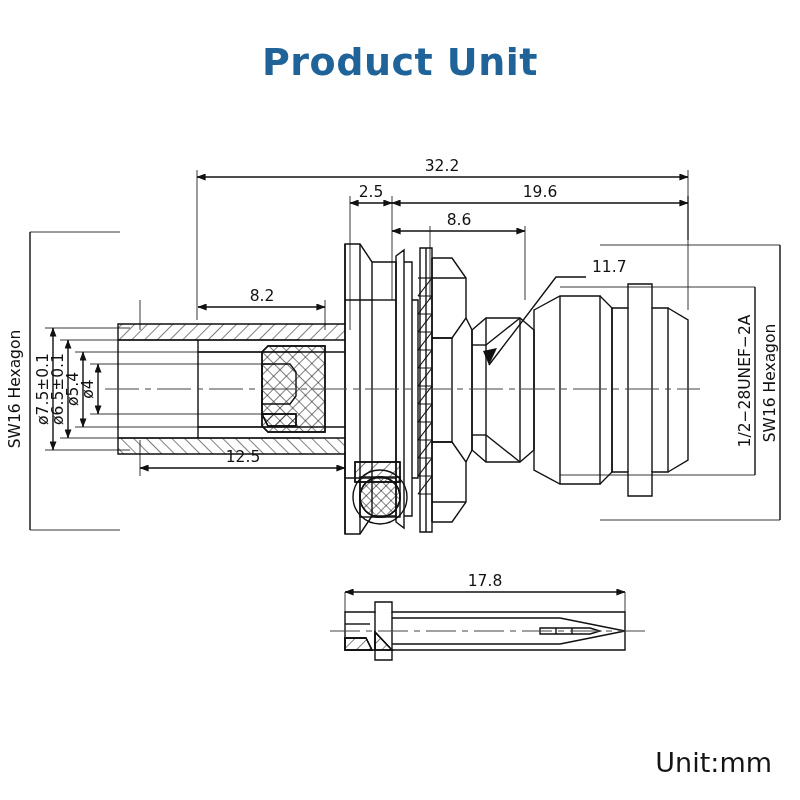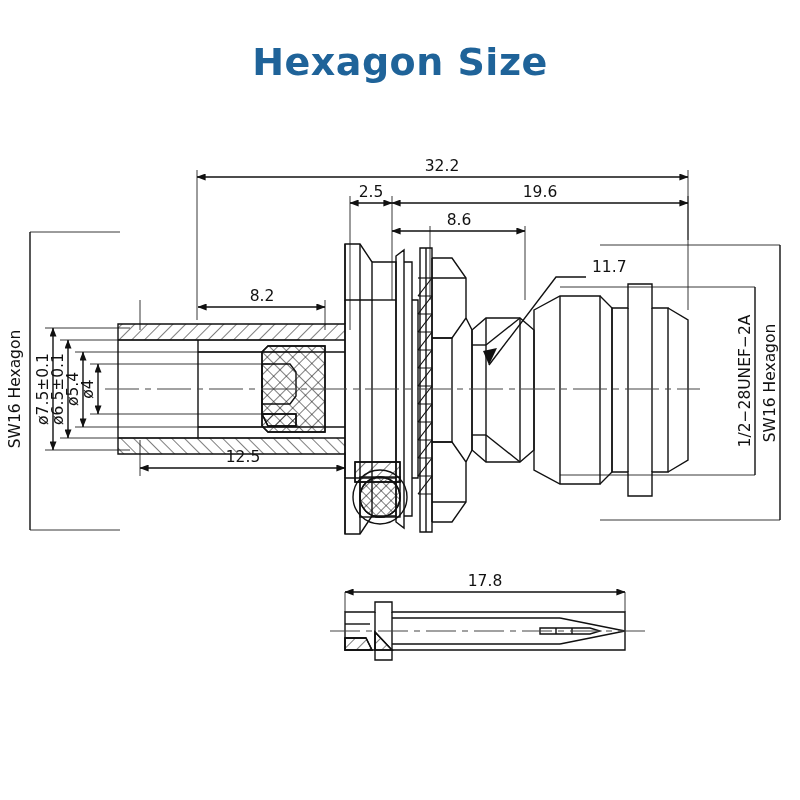--- a/index.html
+++ b/index.html
@@ -18,21 +18,21 @@
     font-size:27px;color:#141414;
   }
   svg{position:absolute;left:0;top:0;}
   text{font-family:"DejaVu Sans","Liberation Sans",sans-serif;fill:#111;}
 </style>
 </head>
 <body>
 
 <div id="root">
 
-  <div class="title" style="color: rgb(31, 99, 153);">Hexagon Size</div>
+  <div class="title" style="color: rgb(31, 99, 153);">Product Unit</div>
 
   <svg width="800" height="800" viewBox="0 0 800 800">
     <defs>
       <marker id="ar" markerWidth="9" markerHeight="7" refX="8.6" refY="3.5" orient="auto" markerUnits="userSpaceOnUse">
         <path d="M0,0 L9,3.5 L0,7 z" fill="#111"></path>
       </marker>
       <marker id="arS" markerWidth="9" markerHeight="7" refX="0.4" refY="3.5" orient="auto" markerUnits="userSpaceOnUse">
         <path d="M9,0 L0,3.5 L9,7 z" fill="#111"></path>
       </marker>
 
@@ -276,13 +276,14 @@
       <text x="78" y="389" text-anchor="middle" transform="rotate(-90 78 389)">ø5.4</text>
       <text x="93" y="389" text-anchor="middle" transform="rotate(-90 93 389)">ø4</text>
 
       <text x="750" y="381" text-anchor="middle" transform="rotate(-90 750 381)">1/2−28UNEF−2A</text>
       <text x="775" y="383" text-anchor="middle" transform="rotate(-90 775 383)">SW16 Hexagon</text>
 
       <text x="485" y="586" text-anchor="middle">17.8</text>
     </g>
   </svg>
 
+  <div class="unit">Unit:mm</div>
 </div>
 
 </body></html>

